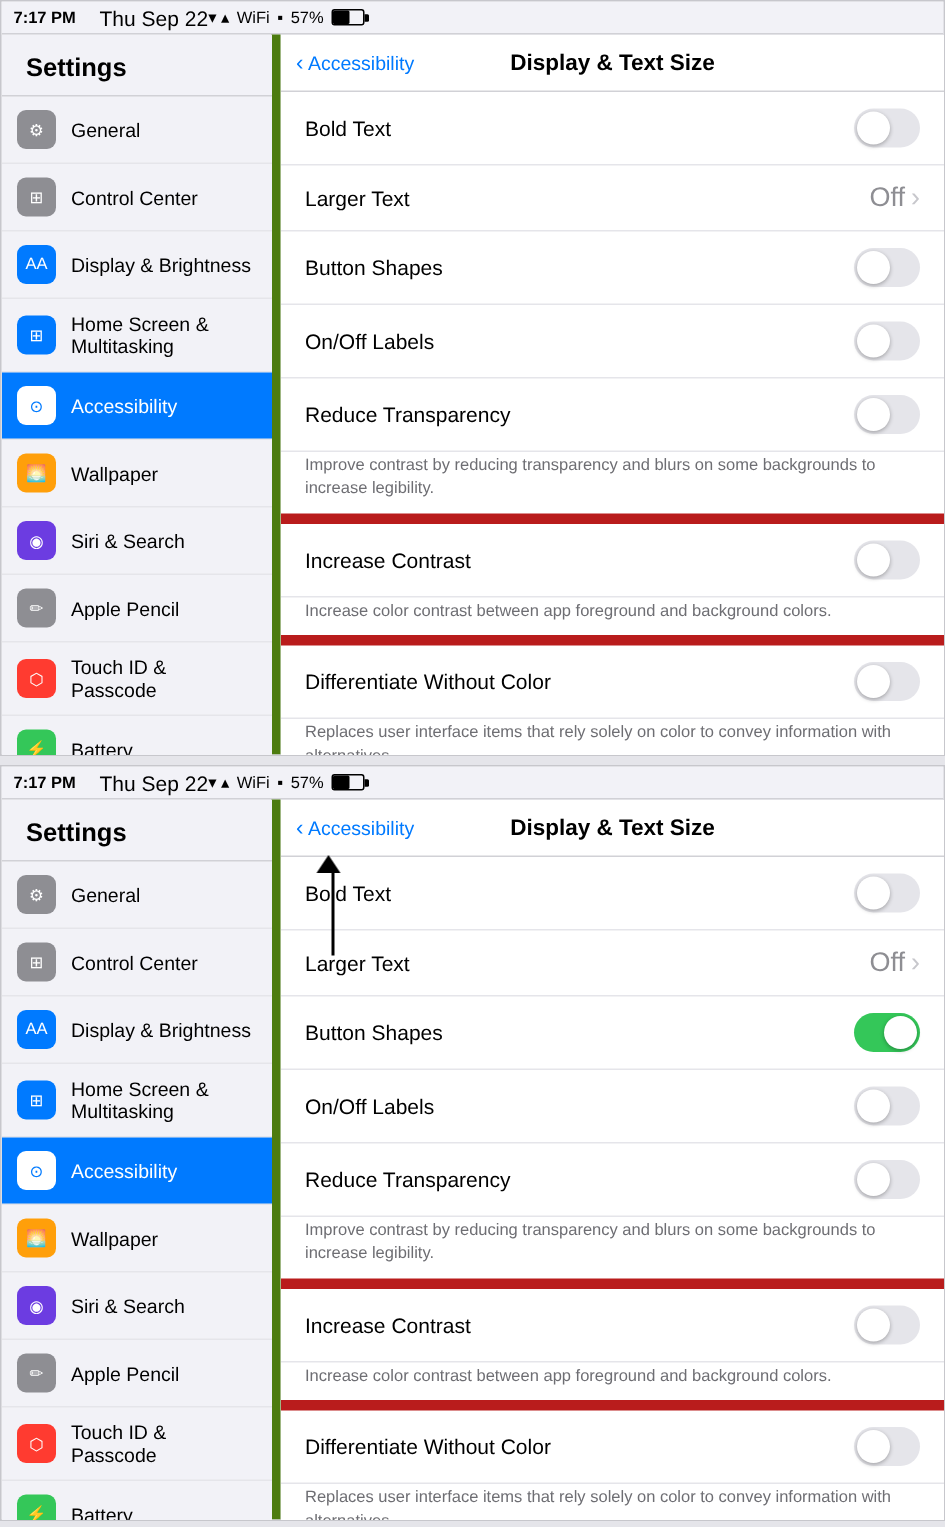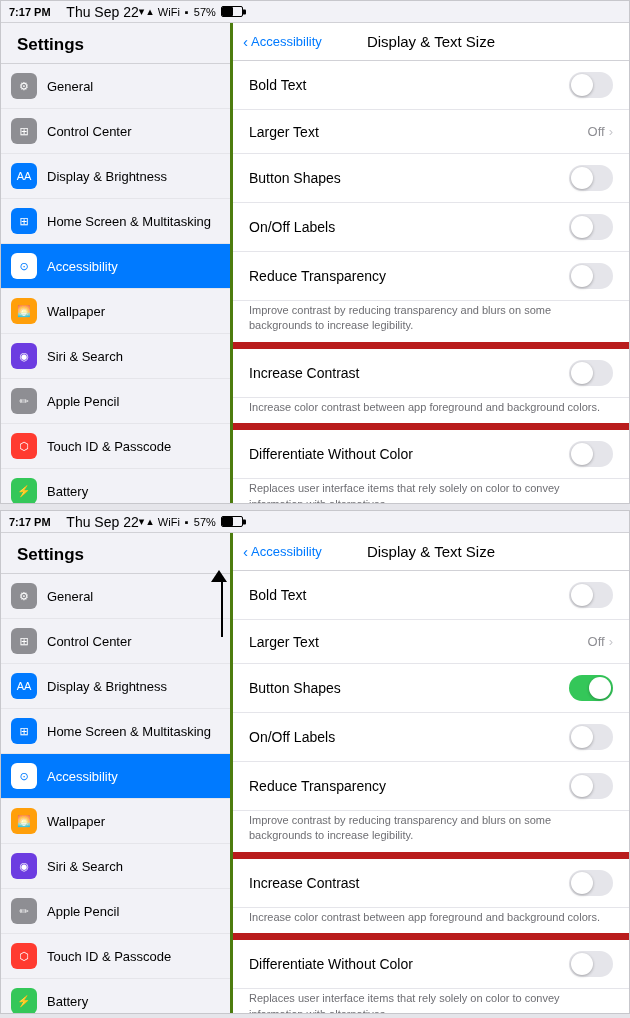--- a/index.html
+++ b/index.html
@@ -58,23 +58,23 @@
     }
 
     
     .main-layout {
       display: flex;
       height: 480px;
     }
 
     
     .sidebar {
-      width: 232px;
+      width: 186px;
       background: #f2f2f7;
-      border-right: 3px solid #4d7c0f;
+      border-right: 6px solid #4d7c0f;
       overflow-y: auto;
       flex-shrink: 0;
     }
     .sidebar-header {
       padding: 12px 16px 8px;
       font-size: 17px;
       font-weight: 600;
       color: #000;
       border-bottom: 1px solid #d1d1d6;
     }
@@ -131,21 +131,21 @@
       color: #007aff;
       font-size: 13px;
       cursor: pointer;
     }
     .content-nav .back-chevron {
       margin-right: 3px;
       font-size: 15px;
     }
     .content-nav .page-title {
       font-size: 15px;
-      font-weight: 400;
+      font-weight: 700;
       color: #000;
     }
 
     .settings-section {
       background: #fff;
     }
     .settings-row {
       display: flex;
       align-items: center;
       justify-content: space-between;
@@ -192,21 +192,21 @@
     }
     .toggle.on::after {
       left: 20px;
     }
 
     
     .off-chevron {
       display: flex;
       align-items: center;
       color: #8e8e93;
-      font-size: 13px;
+      font-size: 18px;
     }
     .off-chevron .chev {
       margin-left: 4px;
       color: #c7c7cc;
     }
 
     
     .panel-wrapper {
       position: relative;
     }

